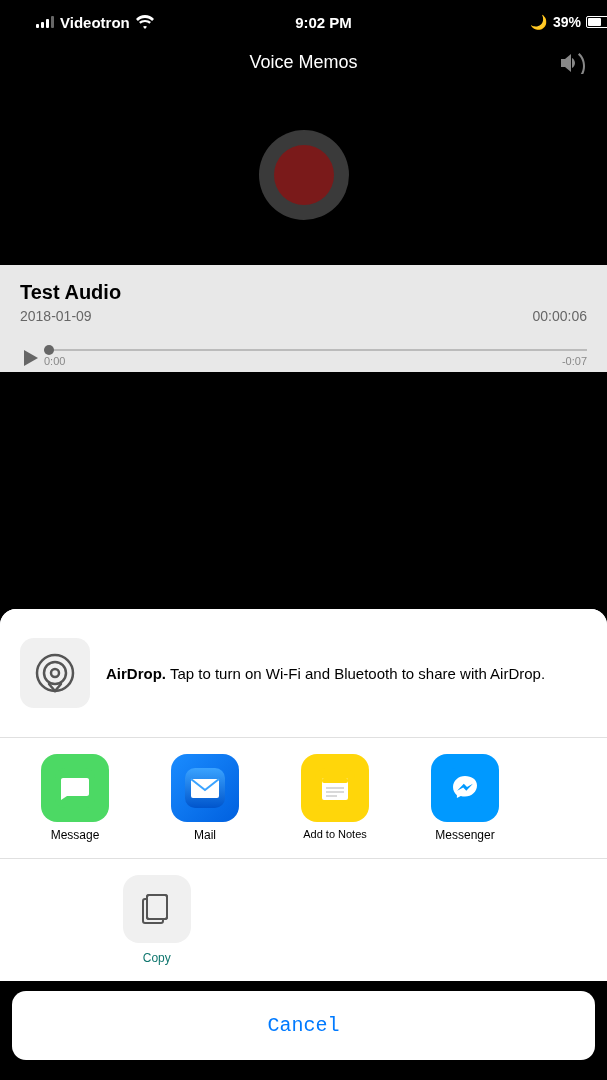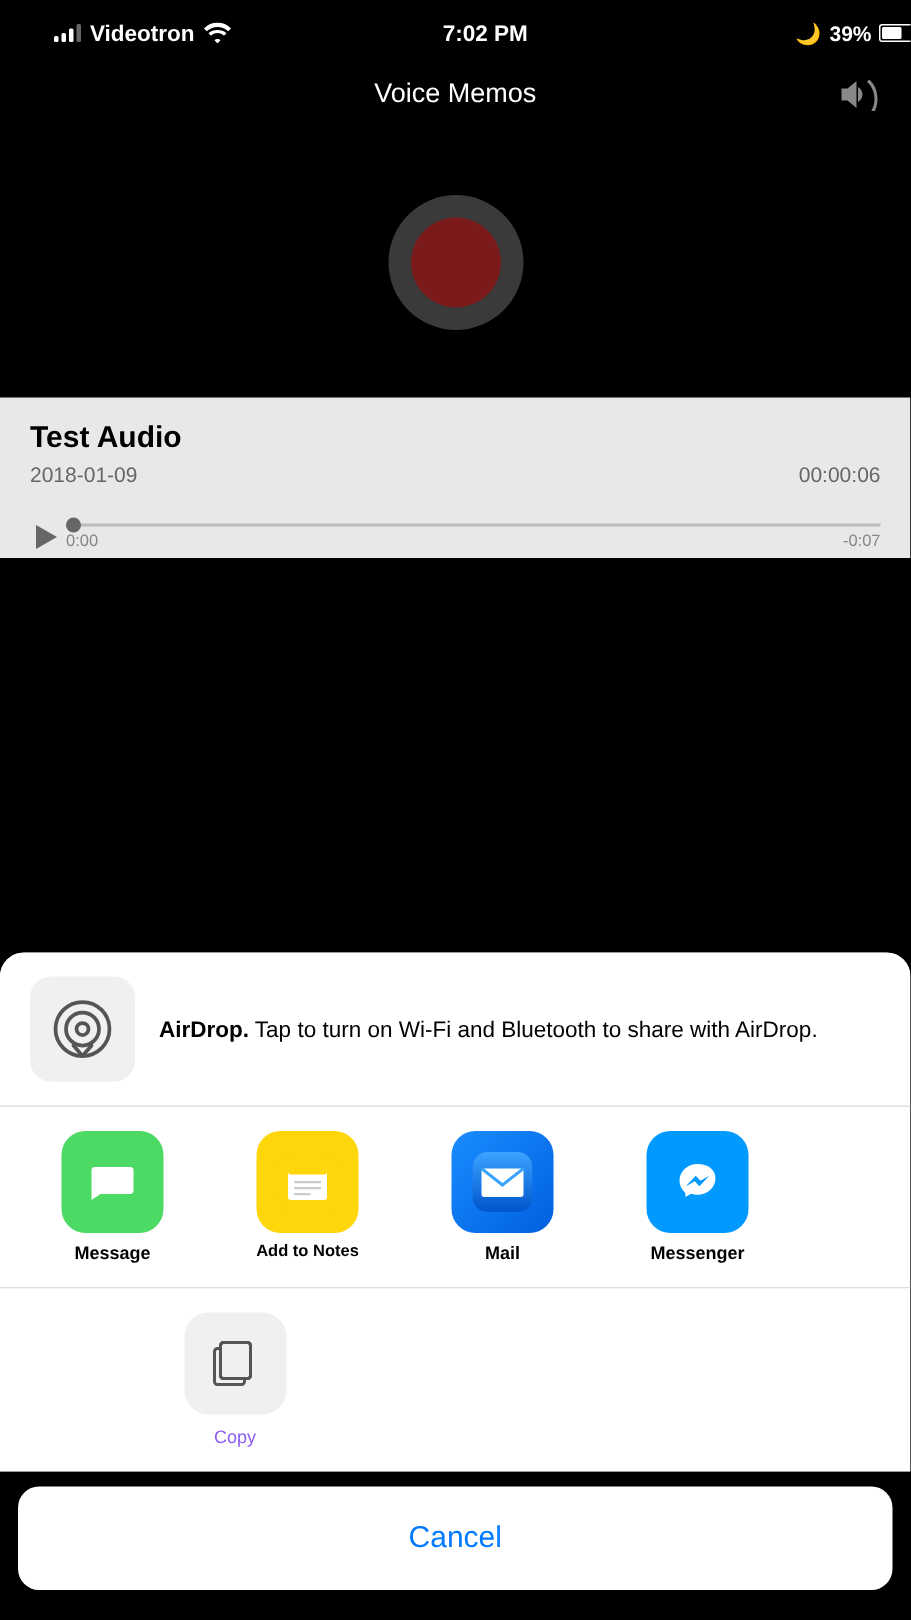--- a/index.html
+++ b/index.html
@@ -197,21 +197,21 @@
     
     .share-sheet {
       background: #f2f2f7;
       border-radius: 16px 16px 0 0;
       overflow: hidden;
     }
 
     
     .airdrop-section {
       background: #fff;
-      padding: 16px 20px;
+      padding: 29px 20px;
       display: flex;
       align-items: center;
       gap: 16px;
       border-bottom: 1px solid #e0e0e0;
     }
     .airdrop-icon-wrap {
       width: 70px;
       height: 70px;
       background: #f0f0f0;
       border-radius: 14px;
@@ -257,21 +257,20 @@
       border-radius: 16px;
       display: flex;
       align-items: center;
       justify-content: center;
       position: relative;
     }
     .app-label {
       font-size: 12px;
       color: #000;
       text-align: center;
-      font-weight: bold;
     }
 
     
     .icon-message { background: #4cd964; }
     .icon-mail { background: linear-gradient(135deg, #1a8cff 0%, #0060df 100%); }
     .icon-notes { background: #ffd60a; }
     .icon-messenger { background: #0099ff; }
 
     
     .actions-section {
@@ -292,38 +291,39 @@
       width: 68px;
       height: 68px;
       background: #f0f0f0;
       border-radius: 16px;
       display: flex;
       align-items: center;
       justify-content: center;
     }
     .action-label {
       font-size: 12px;
-      color: #8b5cf6;
+      color: #0f766e;
       text-align: center;
     }
 
     
     .cancel-section {
       padding: 10px 12px 20px;
     }
     .cancel-btn {
       width: 100%;
       background: #fff;
       border-radius: 14px;
       padding: 23px;
       text-align: center;
       font-size: 20px;
       font-weight: 500;
       color: #007aff;
       cursor: pointer;
+      font-family: Liberation Mono, monospace;
     }
 
     
     svg { display: block; }
   </style>
 </head>
 <body>
 
 <div class="status-bar">
   <div class="status-left">
@@ -335,21 +335,21 @@
     </div>
     <span>Videotron</span>
     <span class="wifi-icon">
       <svg width="18" height="14" viewBox="0 0 18 14" fill="white">
         <path d="M9 3C6.2 3 3.7 4.1 1.9 5.9L0 4C2.3 1.5 5.5 0 9 0s6.7 1.5 9 4l-1.9 1.9C14.3 4.1 11.8 3 9 3z"></path>
         <path d="M9 7c-1.7 0-3.2.7-4.3 1.8L3 7.1C4.5 5.8 6.6 5 9 5s4.5.8 6 2.1l-1.7 1.7C12.2 7.7 10.7 7 9 7z"></path>
         <path d="M9 11c-.8 0-1.5.3-2 .8L9 14l2-2.2c-.5-.5-1.2-.8-2-.8z"></path>
       </svg>
     </span>
   </div>
-  <div class="status-center">7:02 PM</div>
+  <div class="status-center">9:02 PM</div>
   <div class="status-right">
     <span style="font-size:14px;">🌙</span>
     <span>39%</span>
     <div class="battery-icon">
       <div class="battery-fill"></div>
     </div>
   </div>
 </div>
 
 <div class="vm-header">
@@ -413,54 +413,54 @@
     <div class="apps-section">
 
       <div class="app-item">
         <div class="app-icon icon-message">
           <svg width="40" height="40" viewBox="0 0 40 40">
             <rect width="40" height="40" rx="10" fill="#4cd964"></rect>
             <path d="M8 10h24c1.1 0 2 .9 2 2v14c0 1.1-.9 2-2 2H12l-6 4V12c0-1.1.9-2 2-2z" fill="white"></path>
           </svg>
         </div>
         <span class="app-label">Message</span>
-      </div>
-
-      <div class="app-item">
-        <div class="app-icon icon-notes">
-          <svg width="40" height="40" viewBox="0 0 40 40">
-            <rect width="40" height="40" rx="10" fill="#ffd60a"></rect>
-            <rect x="7" y="10" width="26" height="22" rx="2" fill="white"></rect>
-            <rect x="7" y="10" width="26" height="5" rx="2" fill="#ffd60a"></rect>
-            <line x1="11" y1="20" x2="29" y2="20" stroke="#ccc" stroke-width="1.5"></line>
-            <line x1="11" y1="24" x2="29" y2="24" stroke="#ccc" stroke-width="1.5"></line>
-            <line x1="11" y1="28" x2="22" y2="28" stroke="#ccc" stroke-width="1.5"></line>
-          </svg>
-        </div>
-        <span class="app-label" style="font-size:11px;">Add to Notes</span>
       </div>
 
       <div class="app-item">
         <div class="app-icon icon-mail">
           <svg width="40" height="40" viewBox="0 0 40 40">
             <rect width="40" height="40" rx="10" fill="url(#mailGrad)"></rect>
             <defs>
               <linearGradient id="mailGrad" x1="0" y1="0" x2="0" y2="1">
                 <stop offset="0%" stop-color="#3aa3ff"></stop>
                 <stop offset="100%" stop-color="#0055cc"></stop>
               </linearGradient>
             </defs>
             <rect x="6" y="11" width="28" height="19" rx="2" fill="white"></rect>
             <polyline points="6,11 20,22 34,11" fill="none" stroke="#3aa3ff" stroke-width="2"></polyline>
           </svg>
         </div>
         <span class="app-label">Mail</span>
       </div>
 
       <div class="app-item">
+        <div class="app-icon icon-notes">
+          <svg width="40" height="40" viewBox="0 0 40 40">
+            <rect width="40" height="40" rx="10" fill="#ffd60a"></rect>
+            <rect x="7" y="10" width="26" height="22" rx="2" fill="white"></rect>
+            <rect x="7" y="10" width="26" height="5" rx="2" fill="#ffd60a"></rect>
+            <line x1="11" y1="20" x2="29" y2="20" stroke="#ccc" stroke-width="1.5"></line>
+            <line x1="11" y1="24" x2="29" y2="24" stroke="#ccc" stroke-width="1.5"></line>
+            <line x1="11" y1="28" x2="22" y2="28" stroke="#ccc" stroke-width="1.5"></line>
+          </svg>
+        </div>
+        <span class="app-label" style="font-size:11px;">Add to Notes</span>
+      </div>
+
+      <div class="app-item">
         <div class="app-icon icon-messenger">
           <svg width="40" height="40" viewBox="0 0 40 40">
             <rect width="40" height="40" rx="10" fill="#0099ff"></rect>
             <path d="M20 8C13.4 8 8 12.9 8 19c0 3.3 1.5 6.2 3.9 8.3V30l3.9-2.1c1.3.4 2.7.6 4.2.6 6.6 0 12-4.9 12-11S26.6 8 20 8zm1.3 14.8l-3.1-3.3-6 3.3 6.6-7 3.2 3.3 5.9-3.3-6.6 7z" fill="white"></path>
           </svg>
         </div>
         <span class="app-label">Messenger</span>
       </div>
 
     </div>

